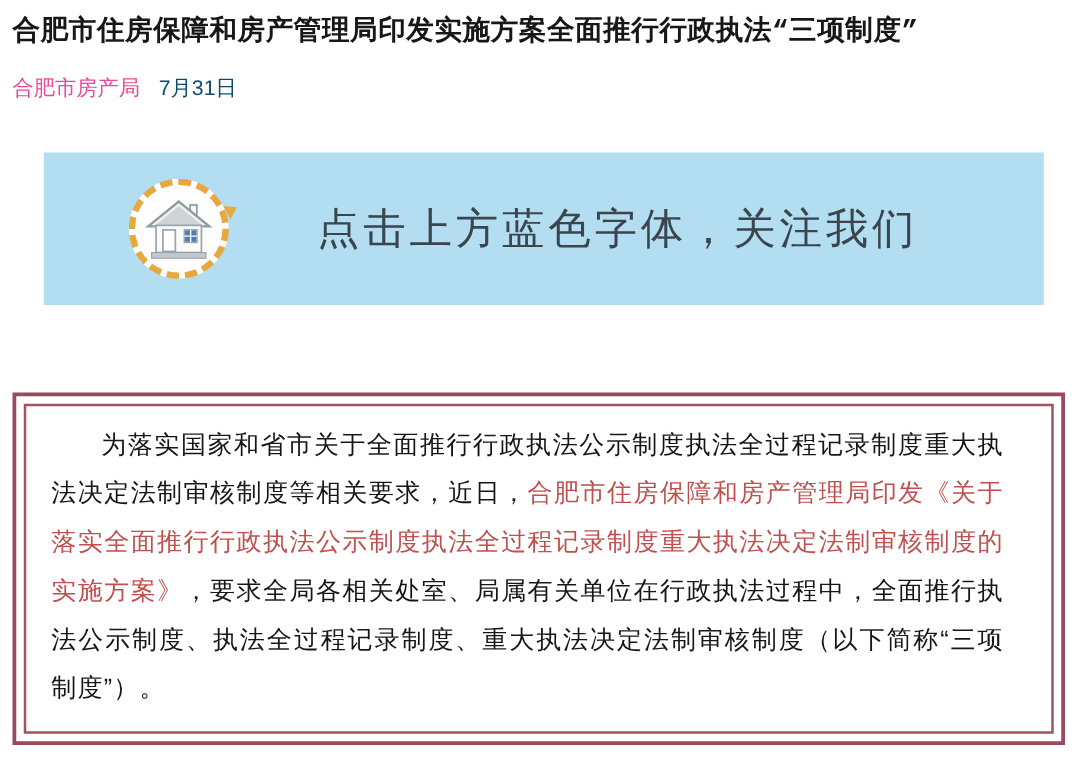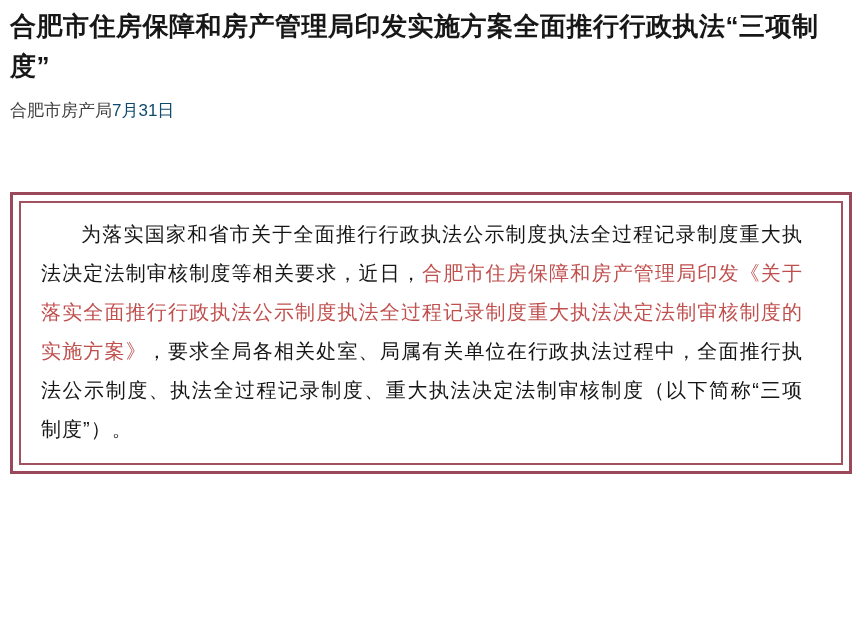--- a/index.html
+++ b/index.html
@@ -9,35 +9,36 @@
     height: 619px;
     font-family: "Liberation Sans", sans-serif;
     overflow: hidden;
     position: relative;
   }
   .page { width: 862px; height: 619px; background: #fff; }
 
   
   .title {
     margin: 6px 14px 0 10px;
-    font-size: 26px;
+    font-size: 22px;
     font-weight: 700;
     color: #171717;
     line-height: 40px;
     letter-spacing: 0.5px;
+    font-family: Liberation Mono, monospace;
   }
 
   
   .byline {
     margin: 13px 10px 0 10px;
     font-size: 17px;
     display: flex;
     align-items: center;
   }
-  .author { color: #404040; cursor: pointer; }
+  .author { color: #ec4899; margin-right: 15px; cursor: pointer; }
   .pubdate { color: #0c4a6e; }
 
   
   .banner {
     margin: 40px 27px 0 35px;
     width: 800px;
     height: 122px;
     background: #b3ddf0;
     display: flex;
     align-items: center;
@@ -103,20 +104,37 @@
 
 <div class="page">
 
   <h1 class="title">合肥市住房保障和房产管理局印发实施方案全面推行行政执法“三项制度”</h1>
 
   <div class="byline">
     <span class="author">合肥市房产局</span>
     <span class="pubdate">7月31日</span>
   </div>
 
+  <div class="banner">
+    <div class="ring">
+      <svg width="58" height="58" viewBox="0 0 64 64">
+        <rect x="42" y="11" width="6" height="12" fill="#f4f5f6" stroke="#8f9aa1" stroke-width="1.5"></rect>
+        <polygon points="5,30 32,8 59,30" fill="#f0f1f2" stroke="#8f9aa1" stroke-width="2"></polygon>
+        <polygon points="10,30 32,12 54,30" fill="#cfd4d7"></polygon>
+        <rect x="12" y="29" width="40" height="24" fill="#fbfbfb" stroke="#9aa5ab" stroke-width="1.5"></rect>
+        <rect x="18" y="33" width="11" height="19" fill="#ffffff" stroke="#9aa5ab" stroke-width="1.5"></rect>
+        <rect x="37" y="33" width="11" height="11" fill="#4a7fb5" stroke="#9aa5ab" stroke-width="1.5"></rect>
+        <line x1="42.5" y1="33" x2="42.5" y2="44" stroke="#ffffff" stroke-width="1.2"></line>
+        <line x1="37" y1="38.5" x2="48" y2="38.5" stroke="#ffffff" stroke-width="1.2"></line>
+        <rect x="8" y="53" width="48" height="5" fill="#c2c9cd" stroke="#9aa5ab" stroke-width="1"></rect>
+      </svg>
+      <span class="ring-arrow"></span>
+    </div>
+    <div class="banner-text">点击上方蓝色字体，关注我们</div>
+  </div>
 
   <div class="article-box">
     <div class="article-inner">
       <p><span>为落实国家和省市关于全面推行行政执法公示制度执法全过程记录制度重大执法决定法制审核制度等相关要求，近日，</span><span class="highlight">合肥市住房保障和房产管理局印发《关于落实全面推行行政执法公示制度执法全过程记录制度重大执法决定法制审核制度的实施方案》</span><span>，要求全局各相关处室、局属有关单位在行政执法过程中，全面推行执法公示制度、执法全过程记录制度、重大执法决定法制审核制度（以下简称“三项制度”）。</span></p>
     </div>
   </div>
 
 </div>
 
 </body></html>

